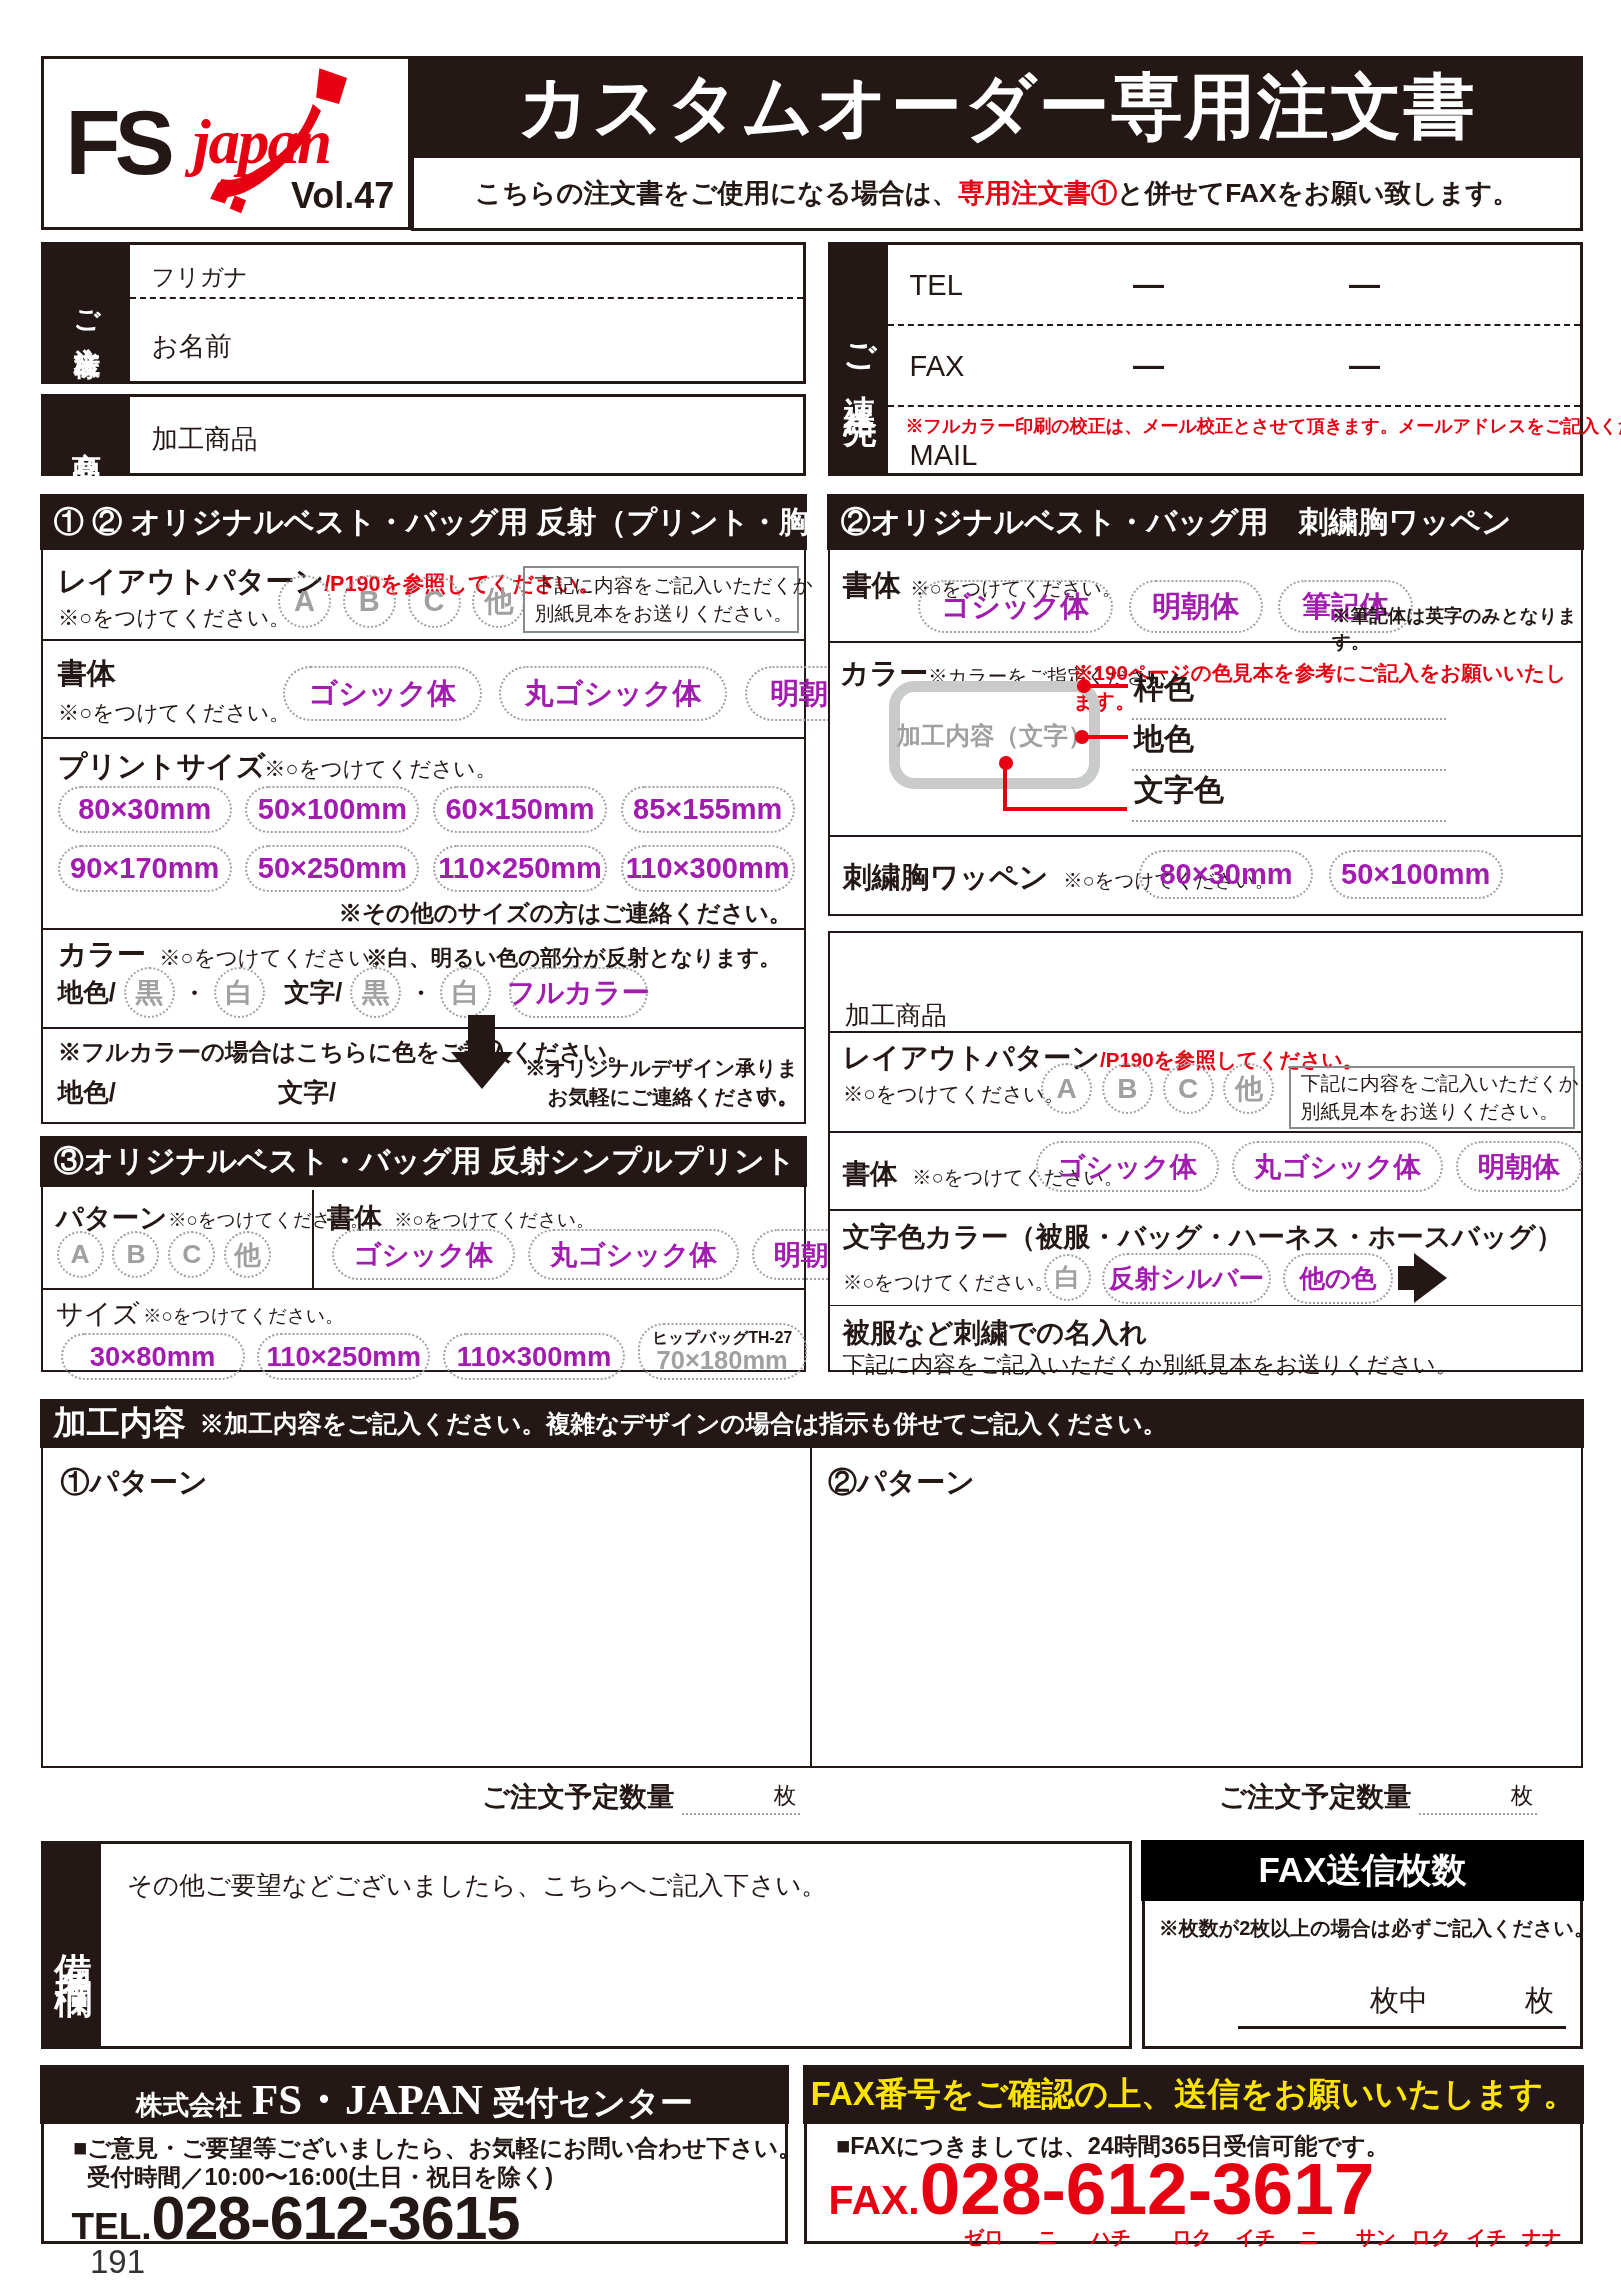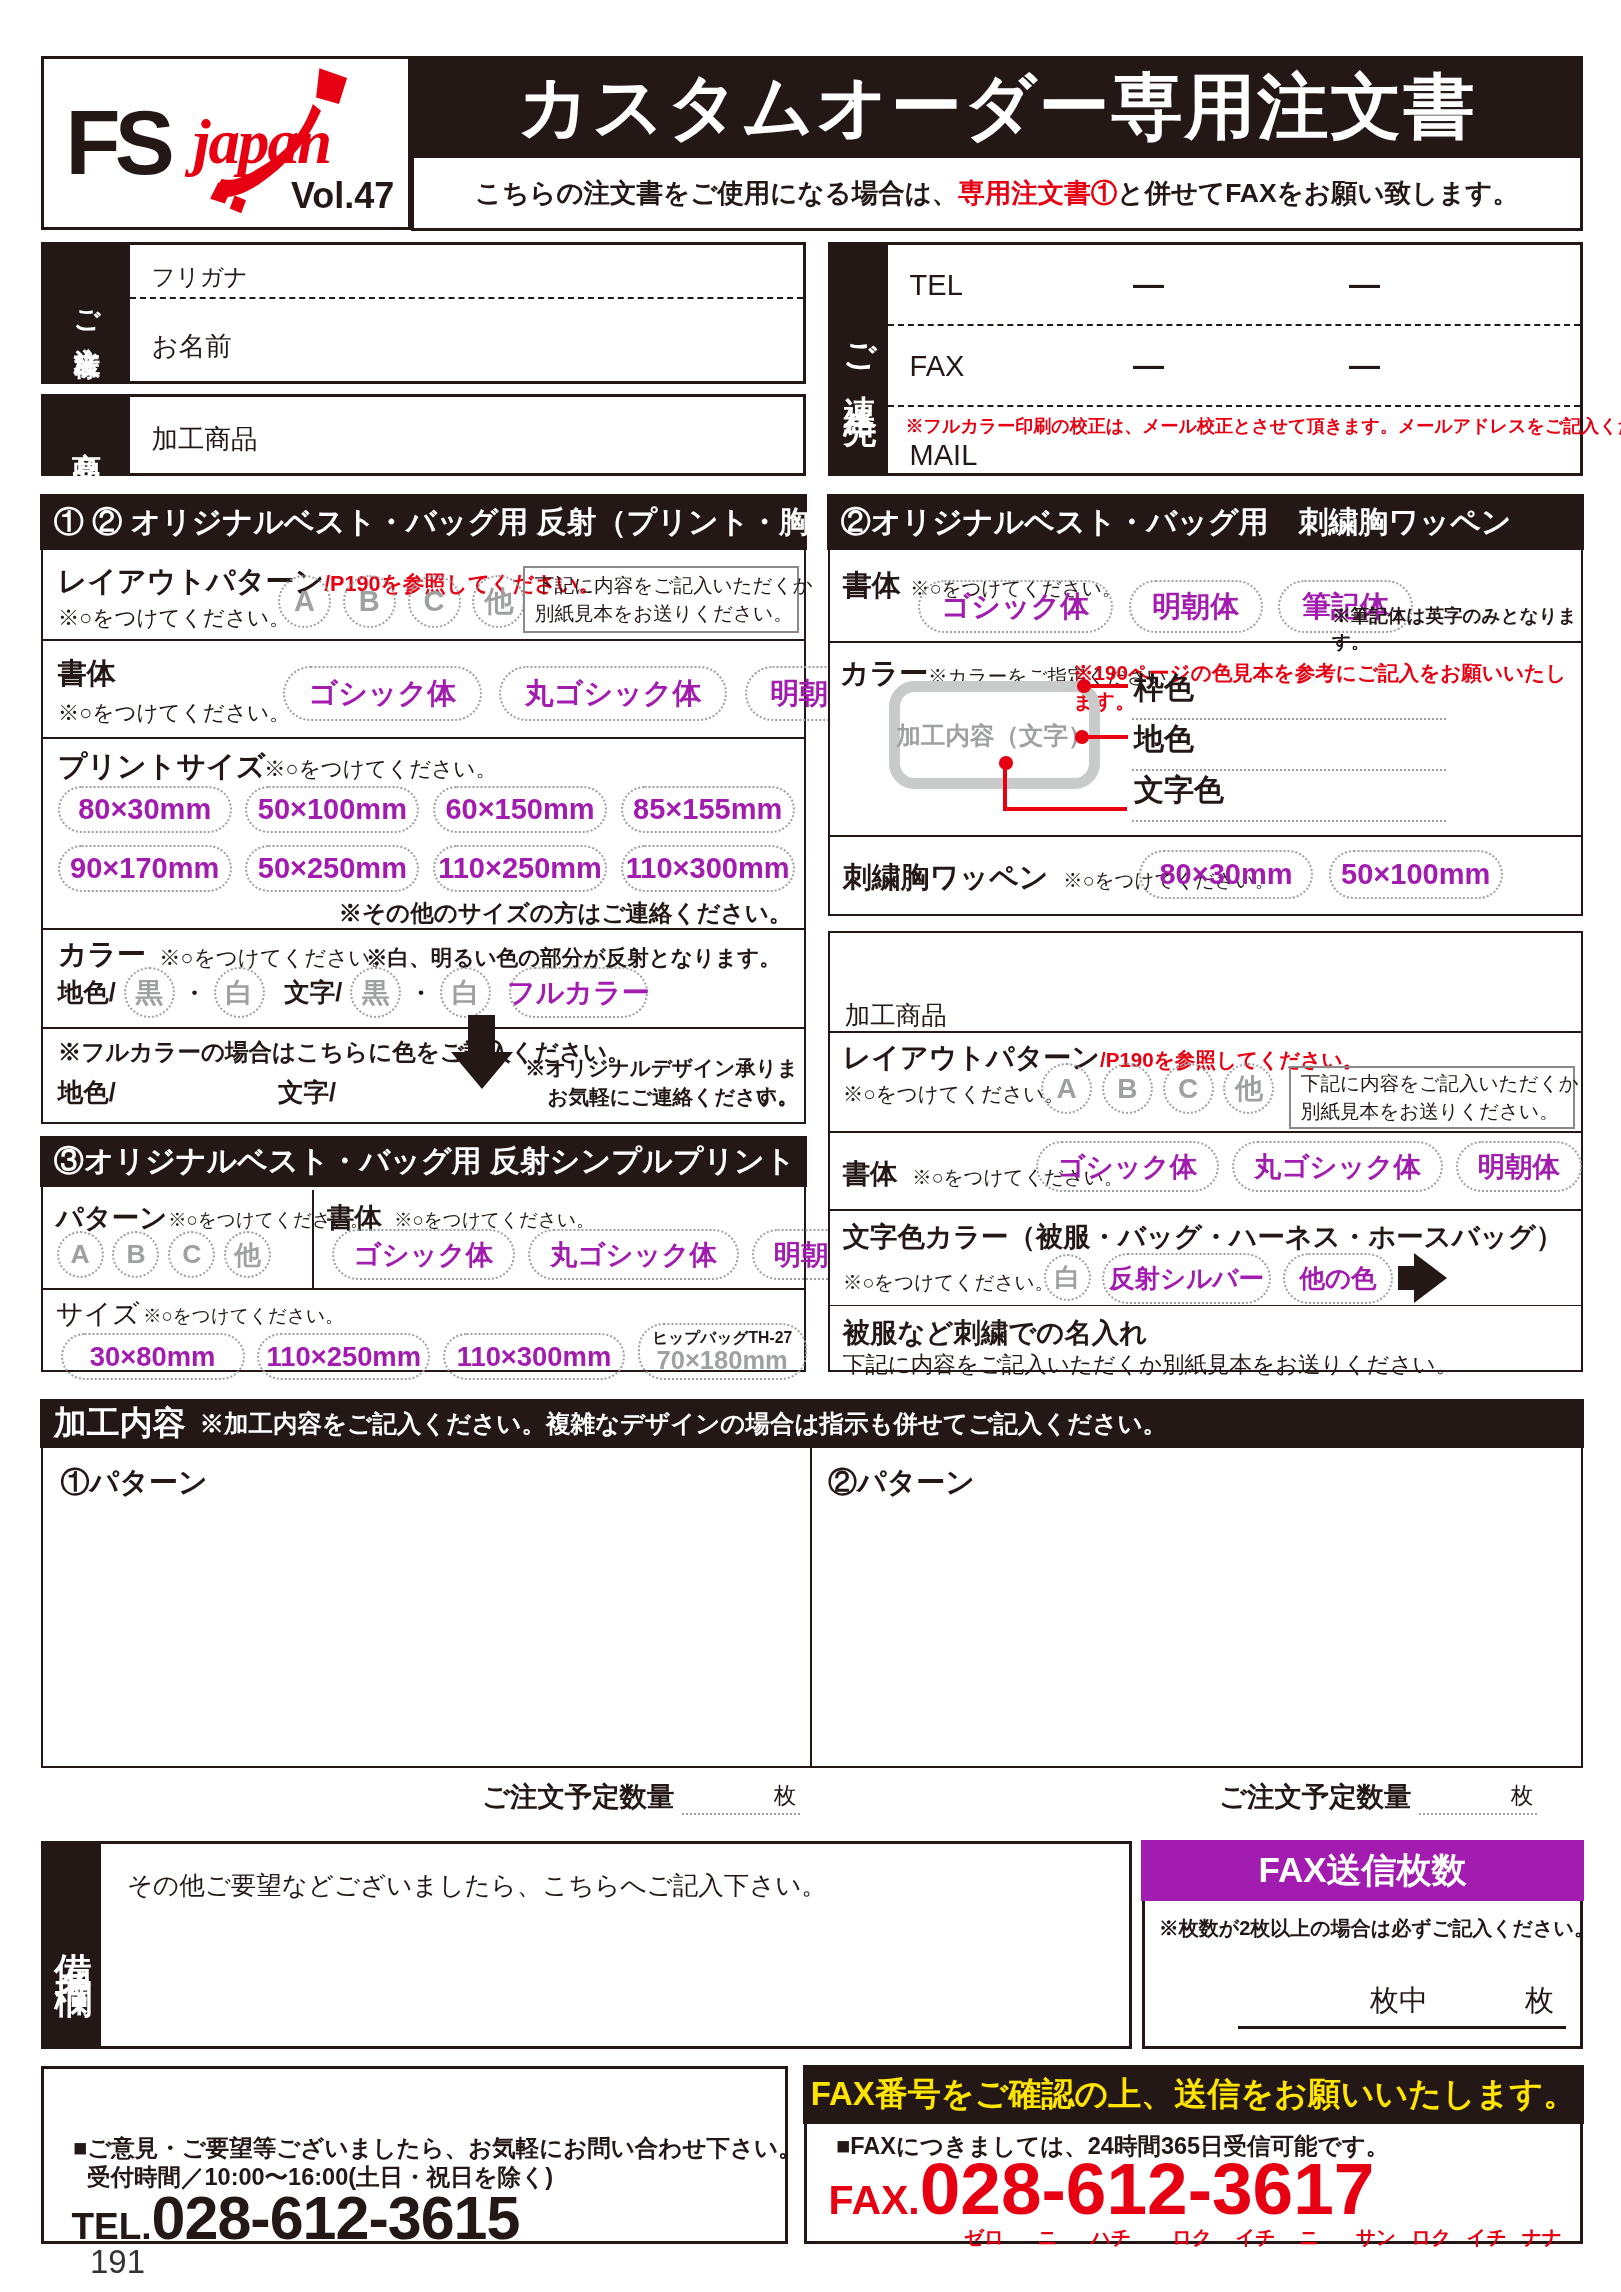--- a/index.html
+++ b/index.html
@@ -169,21 +169,21 @@
   .qty { position:absolute; display:flex; align-items:flex-end; gap:7.8px; }
   .qty .ql { font-size:27.4px; font-weight:bold; }
   .qty .qline { width:118px; border-bottom:2.9px dotted #9fa0a0; text-align:right; font-size:22.5px; padding:0 3.9px 2px 0; }
   .qty1 { left:439px; top:377px; } .qty2 { left:1176px; top:377px; }
 
   
   #remarks-box { left:41px; top:1841px; width:1091px; height:208px; border:3.9px solid #231815; }
   #remarks-box .side-label { width:57px; font-size:37px; letter-spacing:13.7px; }
   .rm-note { position:absolute; left:83px; top:23.5px; font-size:25.5px; }
   #faxcount-box { left:1142px; top:1841px; width:441px; height:208px; border:3.9px solid #231815; }
-  .fc-head { position:absolute; left:-3.9px; right:-3.9px; top:-3.9px; height:61px; background:#a21caf; display:flex; align-items:center; justify-content:center; }
+  .fc-head { position:absolute; left:-3.9px; right:-3.9px; top:-3.9px; height:61px; background:#000000; display:flex; align-items:center; justify-content:center; }
   .fc-head span { color:#fff; font-size:35px; font-weight:900; }
   .fc-note { position:absolute; left:13.7px; top:71px; font-size:20px; font-weight:bold; white-space:nowrap; }
   .fc-of { position:absolute; left:225px; top:137px; font-size:29px; }
   .fc-unit { position:absolute; left:380px; top:137px; font-size:29px; }
   .fc-line { position:absolute; left:93px; top:182px; width:328px; border-bottom:3.9px solid #231815; }
 
   
   #bl-box { left:41px; top:2066px; width:747px; height:178px; border:3.9px solid #231815; }
   .bl-head { position:absolute; left:-3.9px; right:-3.9px; top:-3.9px; height:59px; background:#231815; display:flex; align-items:baseline; justify-content:center; gap:9.8px; padding-top:5.9px; }
   .bl-co { color:#fff; font-size:26.5px; font-weight:bold; }
@@ -472,20 +472,25 @@
     <div class="fc-head">
         <span>FAX送信枚数</span>
       </div>
     <div class="fc-note">※枚数が2枚以上の場合は必ずご記入ください。</div>
     <div class="fc-of">枚中</div>
     <div class="fc-unit">枚</div>
     <div class="fc-line"></div>
   </div>
 
   <div class="abs" id="bl-box">
+    <div class="bl-head">
+      <span class="bl-co">株式会社</span>
+      <span class="bl-name">FS・JAPAN</span>
+      <span class="bl-center">受付センター</span>
+    </div>
     <div class="bl-l1">■ご意見・ご要望等ございましたら、お気軽にお問い合わせ下さい。</div>
     <div class="bl-l2">受付時間／10:00〜16:00(土日・祝日を除く)</div>
     <div class="bl-tel">
       <span class="bl-telp">TEL.</span>
       <span class="bl-teln">028-612-3615</span>
     </div>
   </div>
 
   <div class="abs" id="br-box">
     <div class="br-head">

